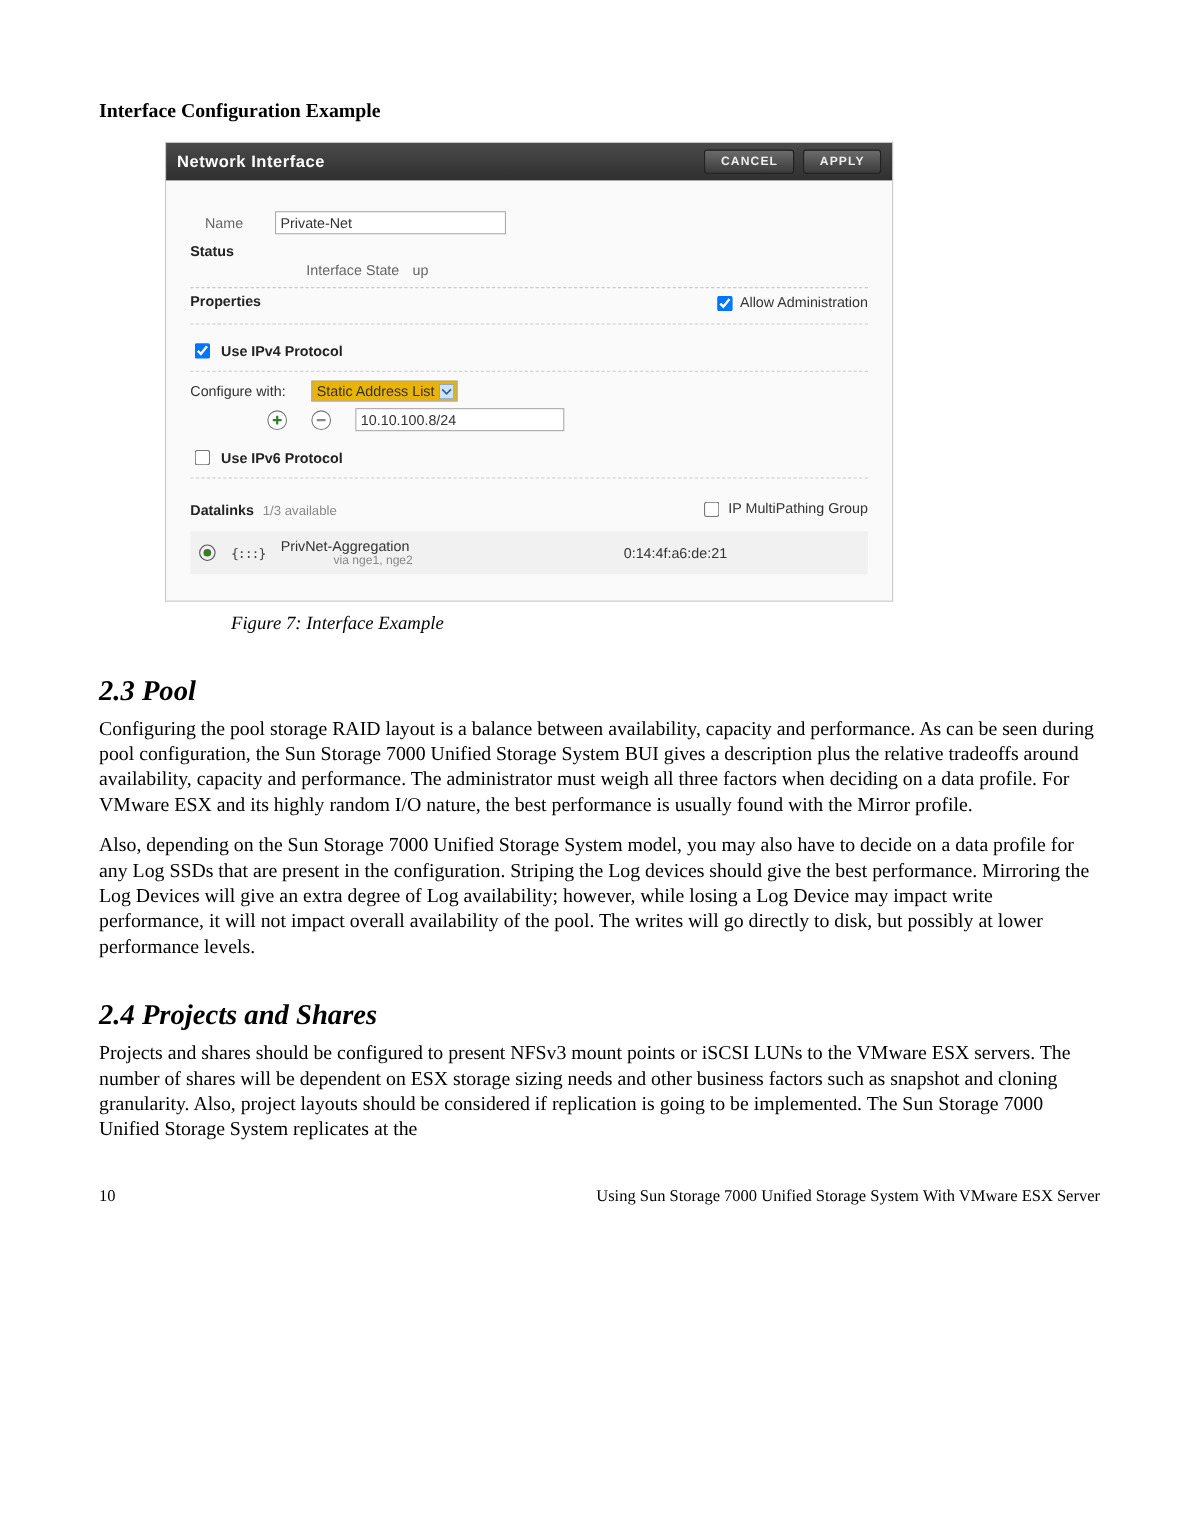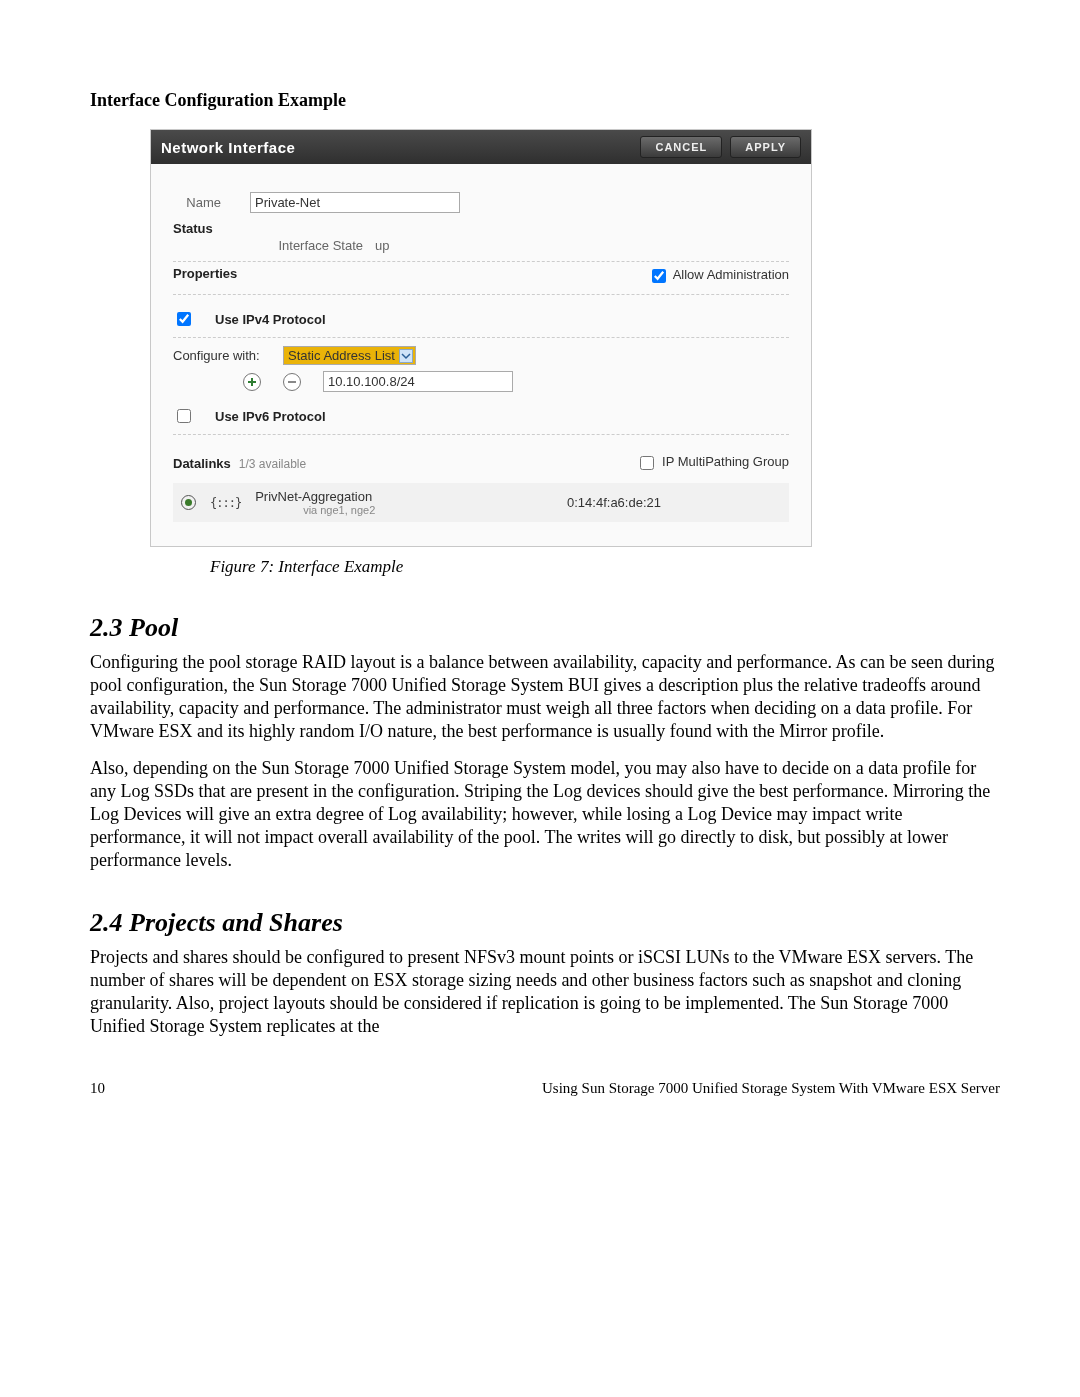--- a/index.html
+++ b/index.html
@@ -73,21 +73,21 @@
     border: none;
     border-top: 1px dashed #ccc;
     margin: 8px 0 4px 0;
   }
   .prop-row {
     display:flex; justify-content:space-between; align-items:flex-start;
     margin-top:0;
   }
   .prop-title { font-weight:bold; color:#222; }
   .chk { width:14px; height:14px; vertical-align:middle; margin-right:4px; }
-  .proto-row { font-weight:bold; color:#222; margin-top:14px; display:flex; align-items:center; gap:20px; }
+  .proto-row { font-weight:bold; color:#222; margin-top:14px; display:flex; align-items:center; gap:6px; }
   .configure-row { display:flex; align-items:center; gap:4px; margin-top:8px; }
   .dropdown {
     display:inline-flex; align-items:center; border:1px solid #aaa;
     padding:1px 2px 1px 4px; background:#eab308; font-size:13px; color:#333;
   }
   .dropdown svg { margin-left:4px; }
   .addr-block { margin-top:6px; margin-left:70px; }
   .addr-hint { color:#666; font-size:12px; }
   .addr-line { display:flex; align-items:center; gap:22px; margin-top:4px; }
   .circ-btn {

